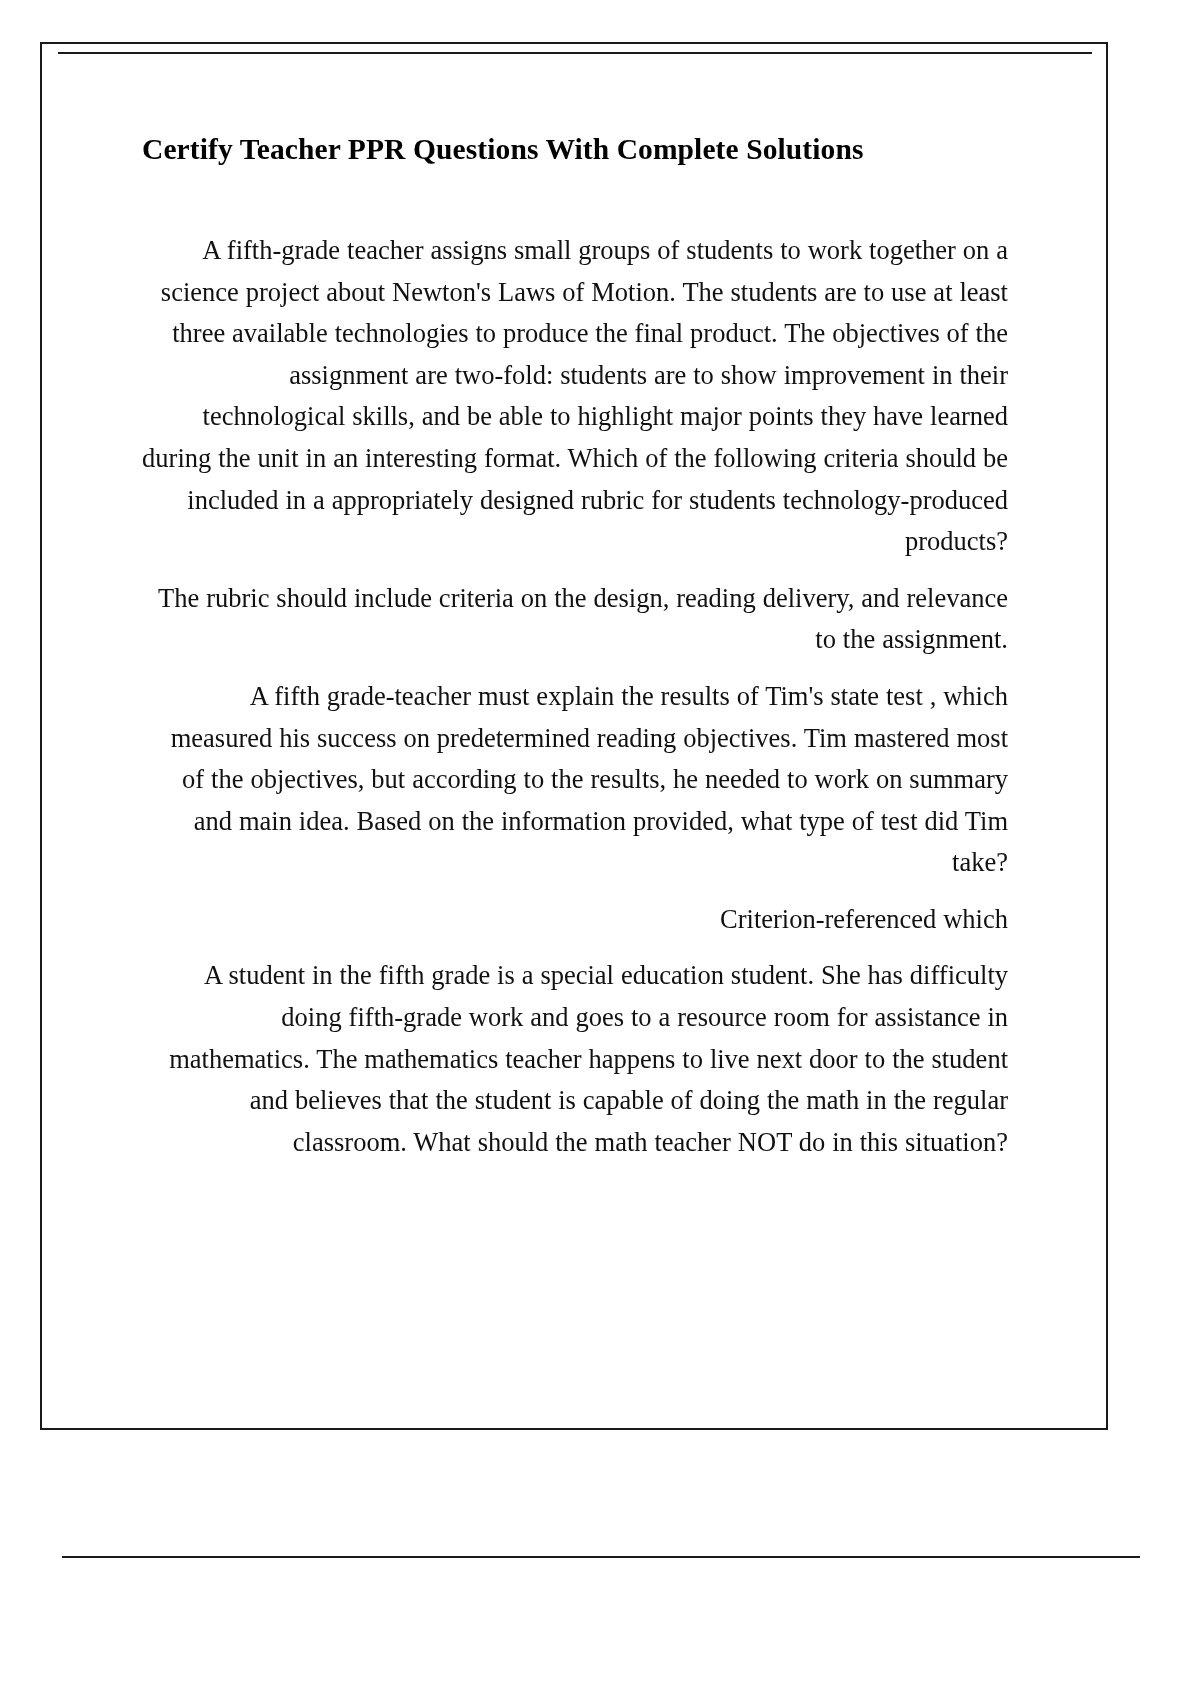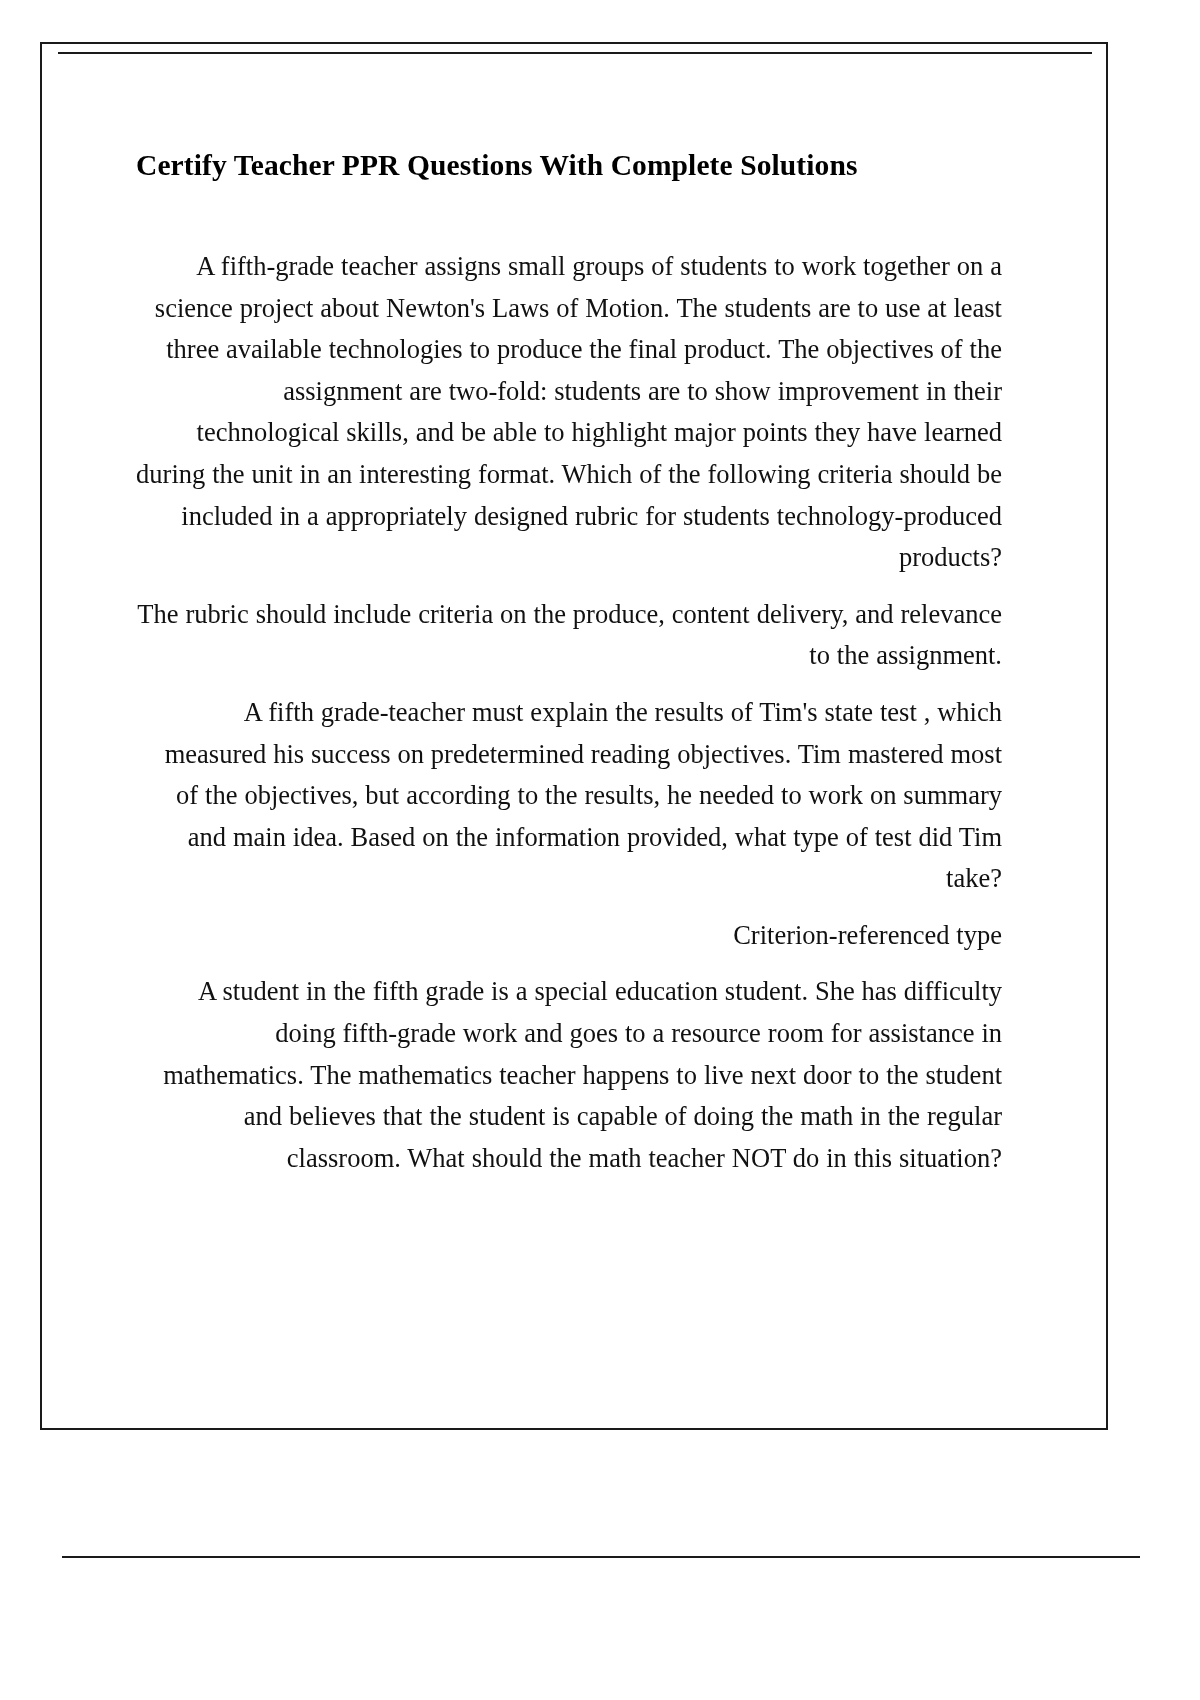--- a/index.html
+++ b/index.html
@@ -33,24 +33,23 @@
     position: absolute;
     left: 16px;
     right: 14px;
     top: 8px;
     height: 0;
     border-top: 2px solid #1a1a1a;
   }
 
   .page-content {
     position: absolute;
-    left: 94px;
+    left: 100px;
     top: 88px;
     width: 866px;
-    margin-top: 16px;
   }
 
   .doc-title {
     font-size: 29.5px;
     font-weight: bold;
     line-height: 1.22;
     letter-spacing: 0.1px;
     margin: 0 0 0 0;
     color: #000;
   }
@@ -95,25 +94,25 @@
   <div class="page-top-rule"></div>
 
   <div class="page-content">
 
     <h1 class="doc-title">Certify Teacher PPR Questions With Complete Solutions</h1>
 
     <div class="body-block">
 
       <p class="para">A fifth-grade teacher assigns small groups of students to work together on a science project about Newton's Laws of Motion. The students are to use at least three available technologies to produce the final product. The objectives of the assignment are two-fold: students are to show improvement in their technological skills, and be able to highlight major points they have learned during the unit in an interesting format. Which of the following criteria should be included in a appropriately designed rubric for students technology-produced products?</p>
 
-      <p class="para">The rubric should include criteria on the produce, content delivery, and relevance to the assignment.</p>
+      <p class="para">The rubric should include criteria on the design, reading delivery, and relevance to the assignment.</p>
 
       <p class="para">A fifth grade-teacher must explain the results of Tim's state test , which measured his success on predetermined reading objectives. Tim mastered most of the objectives, but according to the results, he needed to work on summary and main idea. Based on the information provided, what type of test did Tim take?</p>
 
-      <p class="para">Criterion-referenced type</p>
+      <p class="para">Criterion-referenced which</p>
 
       <p class="para">A student in the fifth grade is a special education student. She has difficulty doing fifth-grade work and goes to a resource room for assistance in mathematics. The mathematics teacher happens to live next door to the student and believes that the student is capable of doing the math in the regular classroom. What should the math teacher NOT do in this situation?</p>
 
     </div>
   </div>
 </div>
 
 <div class="page-break-rule"></div>
 <div class="sheet-shadow-right"></div>
 

